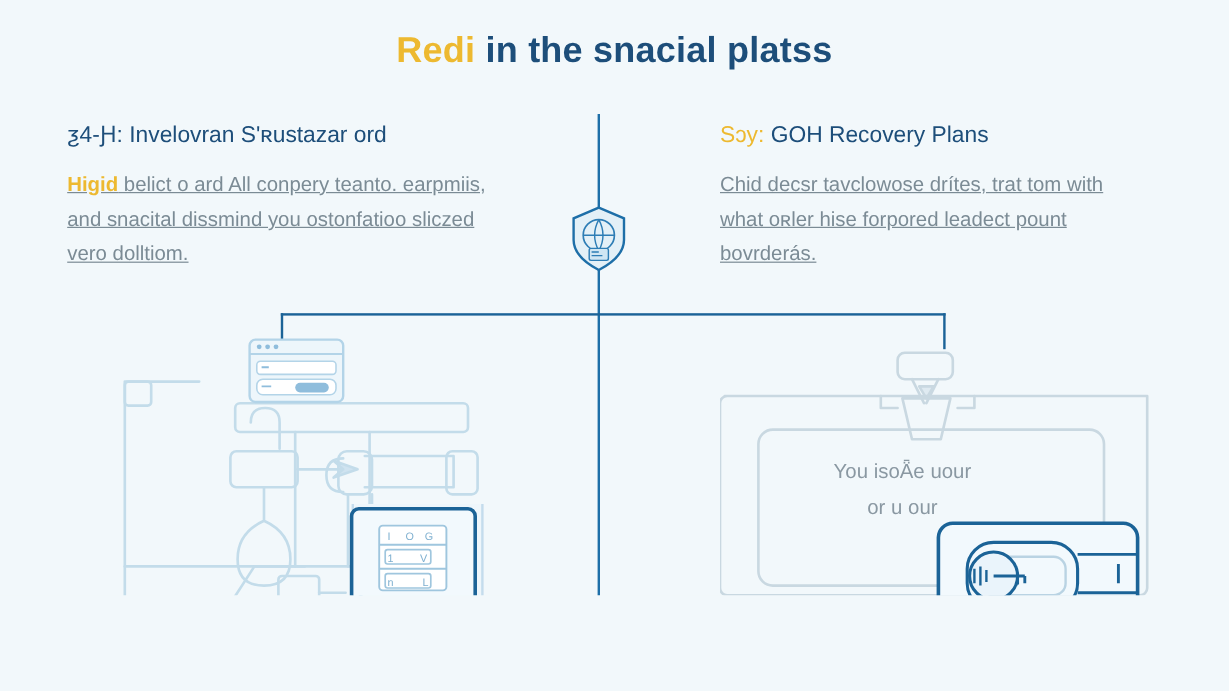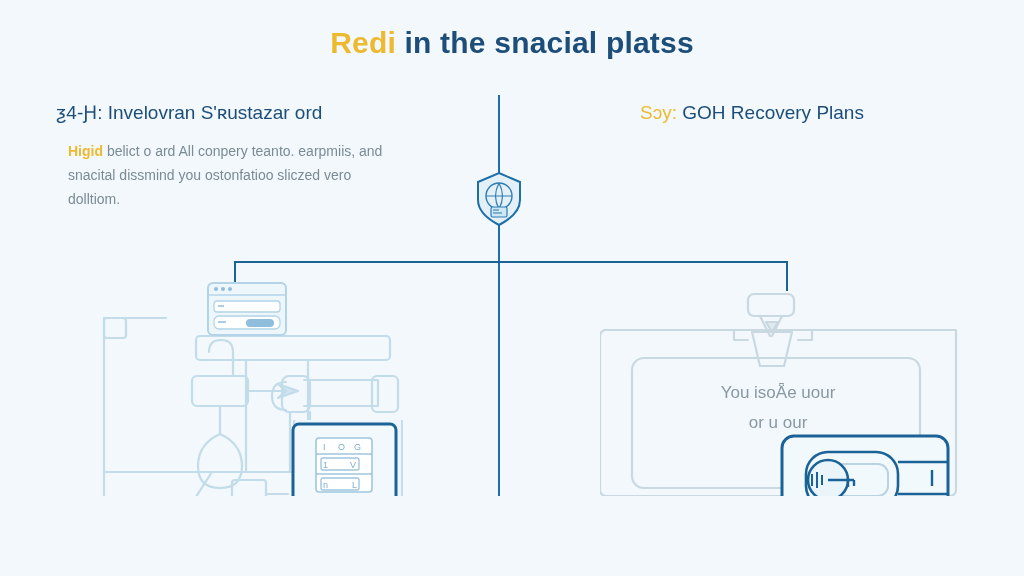--- a/index.html
+++ b/index.html
@@ -39,39 +39,40 @@
   .page-title .accent {
     color: #edb930;
   }
 
   
   .col {
     position: absolute;
     top: 101px;
   }
   .col-left  { left: 56px;  width: 355px; }
-  .col-right { left: 576px; width: 352px; text-align: center; }
+  .col-right { left: 600px; width: 352px; }
 
   .col-heading {
     font-size: 19px;
     font-weight: normal;
     color: #1d4e7a;
     line-height: 1.25;
     margin: 0 0 14px 0;
     white-space: nowrap;
   }
   .col-heading .accent {
     color: #edb930;
   }
 
   .col-body {
-    font-size: 14px;
+    font-size: 17px;
     line-height: 1.72;
     color: #7b8b95;
-    margin: 12px;
+    margin: 0;
+    text-decoration: underline;
   }
   .col-body .accent {
     color: #edb930;
     font-weight: bold;
   }
 
   
   .divider-v {
     position: absolute;
     left: 498px;
@@ -102,21 +103,21 @@
 
   
   .illus {
     position: absolute;
   }
   .illus-left  { left: 96px;  top: 280px; width: 320px; height: 260px; }
   .illus-right { left: 600px; top: 282px; width: 360px; height: 252px; }
 
   .overlay-text {
     position: absolute;
-    left: 660px;
+    left: 634px;
     top: 378px;
     width: 236px;
     text-align: center;
     font-size: 17px;
     line-height: 1.78;
     color: #8a98a2;
     pointer-events: none;
   }
 </style>
 </head>
@@ -148,20 +149,21 @@
     </div>
     <p class="col-body">
       <span class="accent">Higid</span><span> belict o ard All conpery teanto. earpmiis, and snacital dissmind you ostonfatioo sliczed vero dolltiom.</span>
     </p>
   </div>
 
   <div class="col col-right">
     <div class="col-heading">
       <span class="accent">Sɔy:</span><span> GOH Recovery Plans</span>
     </div>
+    <p class="col-body">Chid decsr tavclowose drítes, trat tom with what oʀler hise forpored leadect pount bovrderás.</p>
   </div>
 
   <div class="illus illus-left">
     <svg width="320" height="260" viewBox="0 0 320 260">
       <g fill="none" stroke="#c3dcea" stroke-width="2.2" stroke-linejoin="round" stroke-linecap="round">
 
         <path d="M8 38 h62 M8 38 v188 M8 226 h188 l22 -24"></path>
         <rect x="8" y="38" width="22" height="20" rx="3"></rect>
         <path d="M8 192 h150"></path>
 

